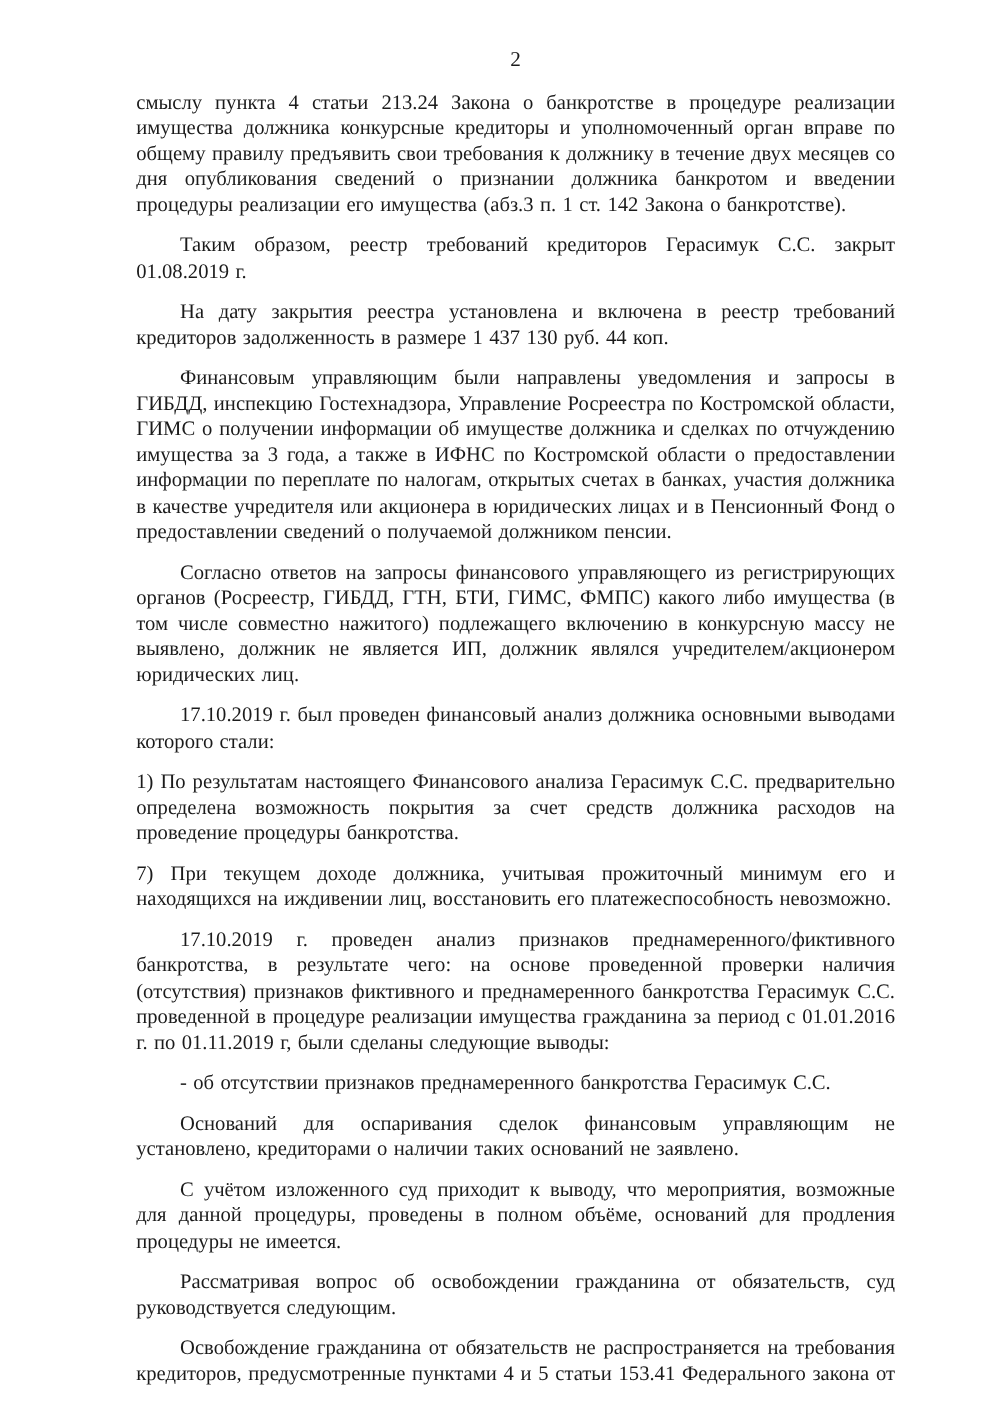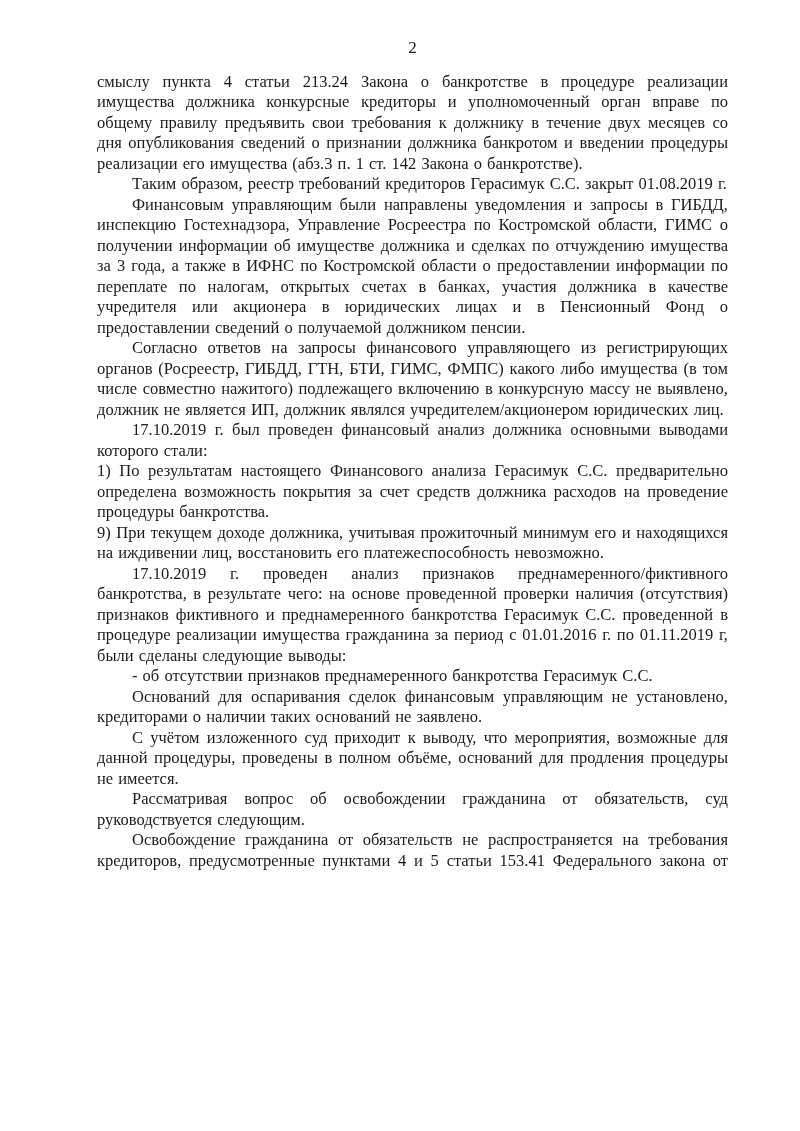--- a/index.html
+++ b/index.html
@@ -19,21 +19,21 @@
     line-height: 20.5px;
     color: #1b1b1b;
     overflow: hidden;
   }
   .page-number {
     text-align: center;
     margin: 0 0 13px 0;
     font-size: 17px;
   }
   .body-text p {
-    margin: 0;
+    margin: 12px;
     padding: 0;
     text-align: justify;
     text-indent: 35px;
     word-spacing: 1px;
   }
   .body-text p.no-indent {
     text-indent: 0;
   }
   .body-text p.continues {
     text-align-last: justify;
@@ -41,25 +41,26 @@
 </style>
 </head>
 <body>
 
 <div class="page">
   <div class="page-number">2</div>
 
   <div class="body-text">
     <p class="no-indent">смыслу пункта 4 статьи 213.24 Закона о банкротстве в процедуре реализации имущества должника конкурсные кредиторы и уполномоченный орган вправе по общему правилу предъявить свои требования к должнику в течение двух месяцев со дня опубликования сведений о признании должника банкротом и введении процедуры реализации его имущества (абз.3 п. 1 ст. 142 Закона о банкротстве).</p>
     <p>Таким образом, реестр требований кредиторов Герасимук С.С. закрыт 01.08.2019 г.</p>
+    <p>На дату закрытия реестра установлена и включена в реестр требований кредиторов задолженность в размере 1 437 130  руб. 44 коп.</p>
     <p>Финансовым управляющим были направлены уведомления и запросы в ГИБДД, инспекцию Гостехнадзора, Управление Росреестра по Костромской области, ГИМС о получении информации об имуществе должника и сделках по отчуждению имущества за 3 года, а также в ИФНС по Костромской области о предоставлении информации по переплате по налогам, открытых счетах в банках, участия должника в качестве учредителя или акционера в юридических лицах и в Пенсионный Фонд о предоставлении сведений о получаемой должником пенсии.</p>
     <p>Согласно ответов на запросы финансового управляющего из регистрирующих органов (Росреестр, ГИБДД, ГТН, БТИ, ГИМС, ФМПС) какого либо имущества (в том числе совместно нажитого) подлежащего включению в конкурсную массу не выявлено, должник не является ИП, должник являлся учредителем/акционером юридических лиц.</p>
     <p>17.10.2019 г. был проведен финансовый анализ должника основными выводами которого стали:</p>
     <p class="no-indent">1) По результатам настоящего Финансового анализа Герасимук С.С. предварительно определена возможность покрытия за счет средств должника расходов на проведение процедуры банкротства.</p>
-    <p class="no-indent">9) При текущем доходе должника, учитывая прожиточный минимум его и находящихся на иждивении лиц, восстановить его платежеспособность невозможно.</p>
+    <p class="no-indent">7) При текущем доходе должника, учитывая прожиточный минимум его и находящихся на иждивении лиц, восстановить его платежеспособность невозможно.</p>
     <p>17.10.2019 г. проведен анализ признаков преднамеренного/фиктивного банкротства, в результате чего: на основе проведенной проверки наличия (отсутствия) признаков фиктивного и преднамеренного банкротства Герасимук С.С. проведенной в процедуре реализации имущества гражданина за период с 01.01.2016 г. по 01.11.2019 г, были сделаны следующие выводы:</p>
     <p>- об отсутствии признаков преднамеренного банкротства Герасимук С.С.</p>
     <p>Оснований для оспаривания сделок финансовым управляющим не установлено, кредиторами о наличии таких оснований не заявлено.</p>
     <p>С учётом изложенного суд приходит к выводу, что мероприятия, возможные для данной процедуры, проведены в полном объёме, оснований для продления процедуры не имеется.</p>
     <p>Рассматривая вопрос об освобождении гражданина от обязательств, суд руководствуется следующим.</p>
     <p class="continues">Освобождение гражданина от обязательств не распространяется на требования кредиторов, предусмотренные пунктами 4 и 5 статьи 153.41 Федерального закона от</p>
   </div>
 </div>
 
 </body></html>

